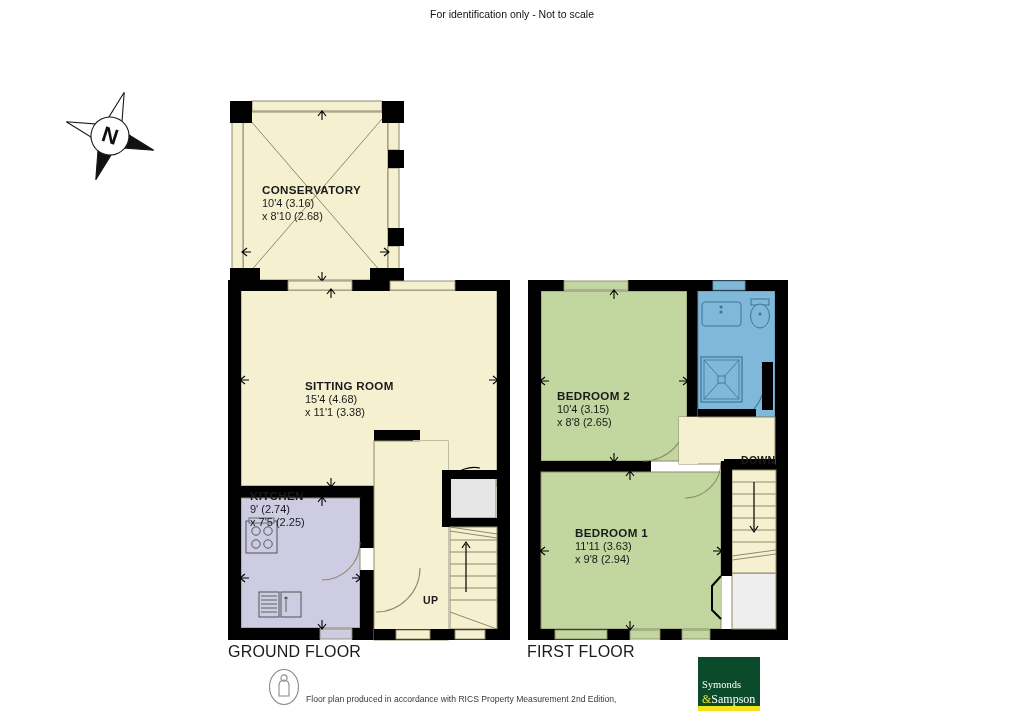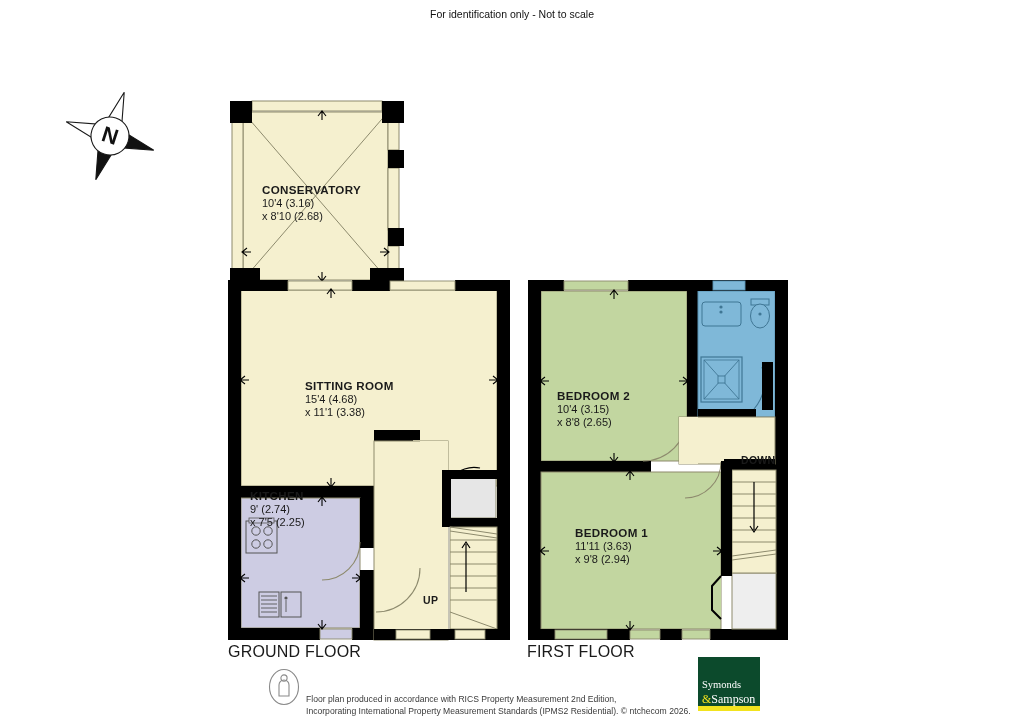--- a/index.html
+++ b/index.html
@@ -323,24 +323,20 @@
 <div class="floor-caption" id="first-floor-label">FIRST FLOOR</div>
 
 <div id="footer">
   <svg id="footer-icon" viewBox="0 0 32 38">
     <ellipse cx="16" cy="19" rx="14.5" ry="17.5" fill="none" stroke="#8a8a8a" stroke-width="1.1"></ellipse>
     <circle cx="16" cy="10" r="3.1" fill="none" stroke="#8a8a8a" stroke-width="1.1"></circle>
     <path d="M11 17 a5 5 0 0 1 10 0 l0 11 l-10 0 z" fill="none" stroke="#8a8a8a" stroke-width="1.1"></path>
   </svg>
   <div id="footer-text">
     <div class="fline">Floor plan produced in accordance with RICS Property Measurement 2nd Edition,</div>
-    <div class="fline">
-      <span>Incorporating International Property Measurement Standards (IPMS2 Residential).</span>
-      <span id="copyright">© ntchecom 2026.</span>
-    </div>
   </div>
 </div>
 
 <div id="logo">
   <div id="logo-l1">Symonds</div>
   <div id="logo-l2"><span id="logo-amp">&amp;</span><span>Sampson</span></div>
   <div id="logo-bar"></div>
 </div>
 
 </body></html>

